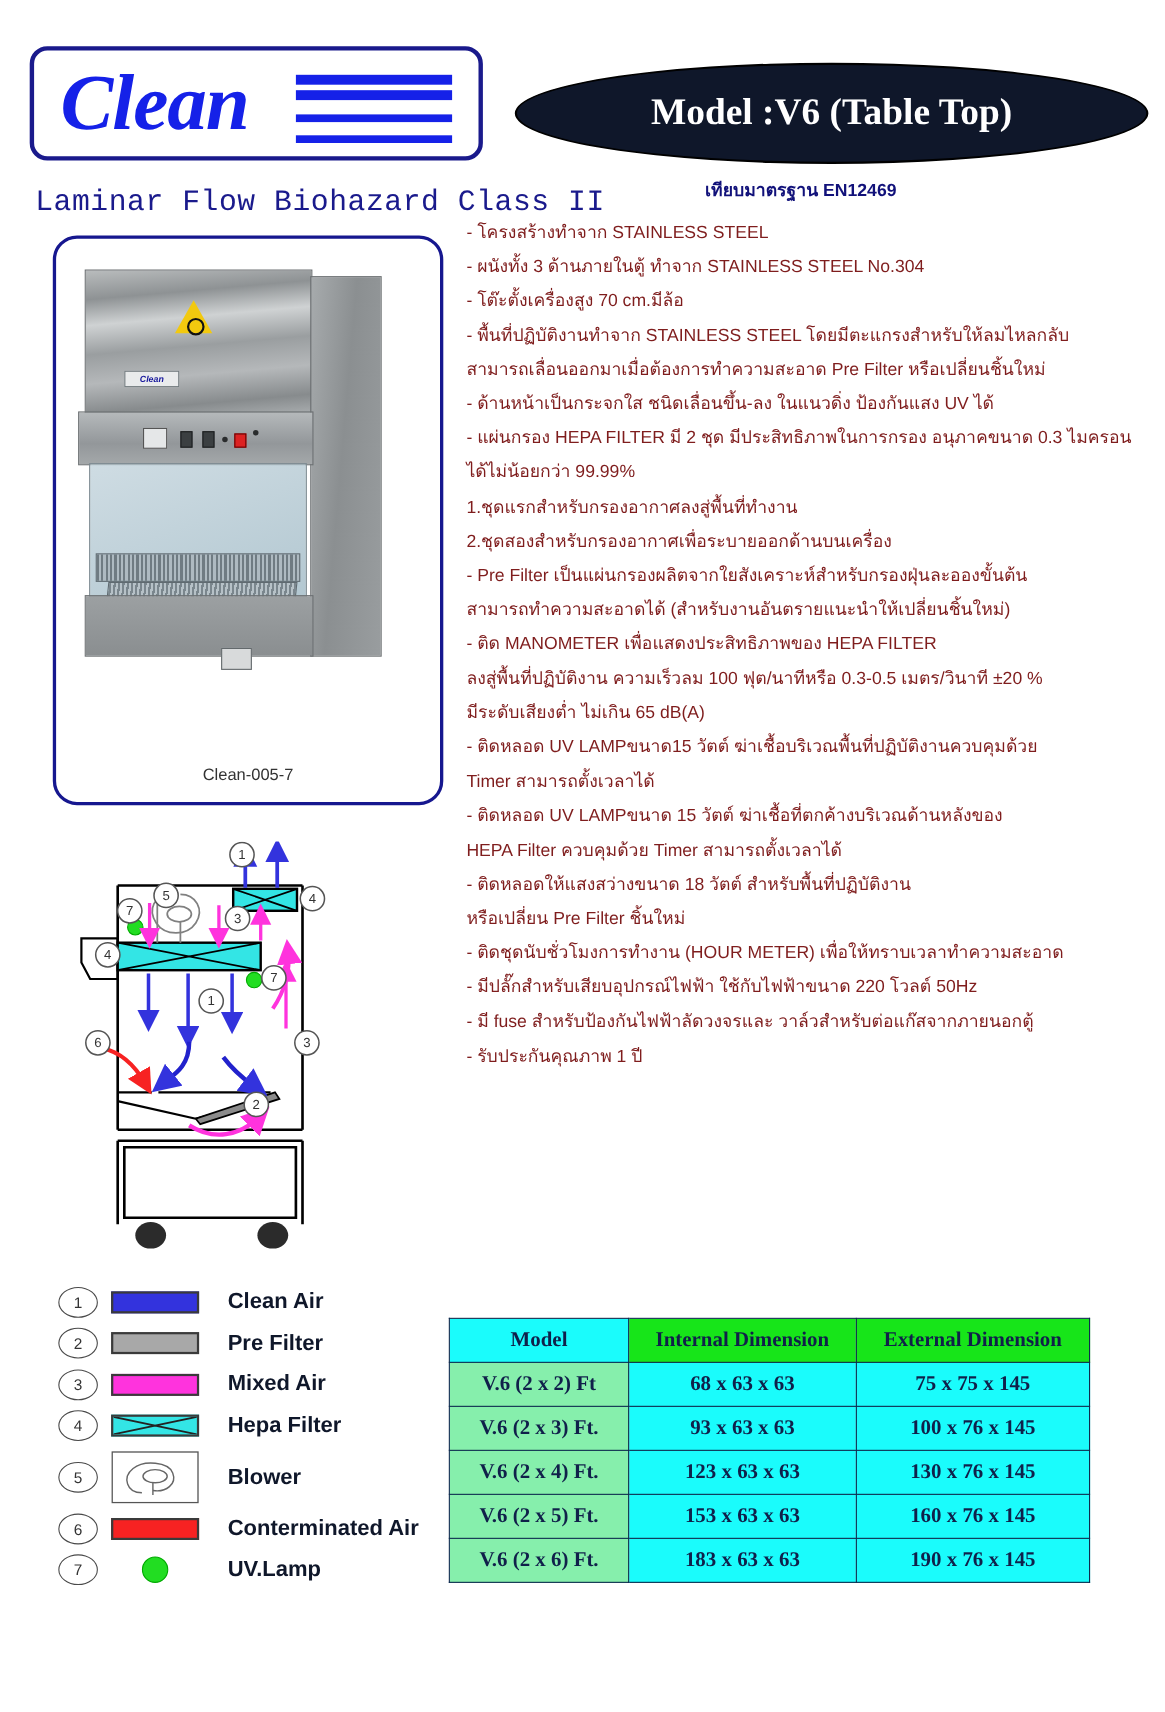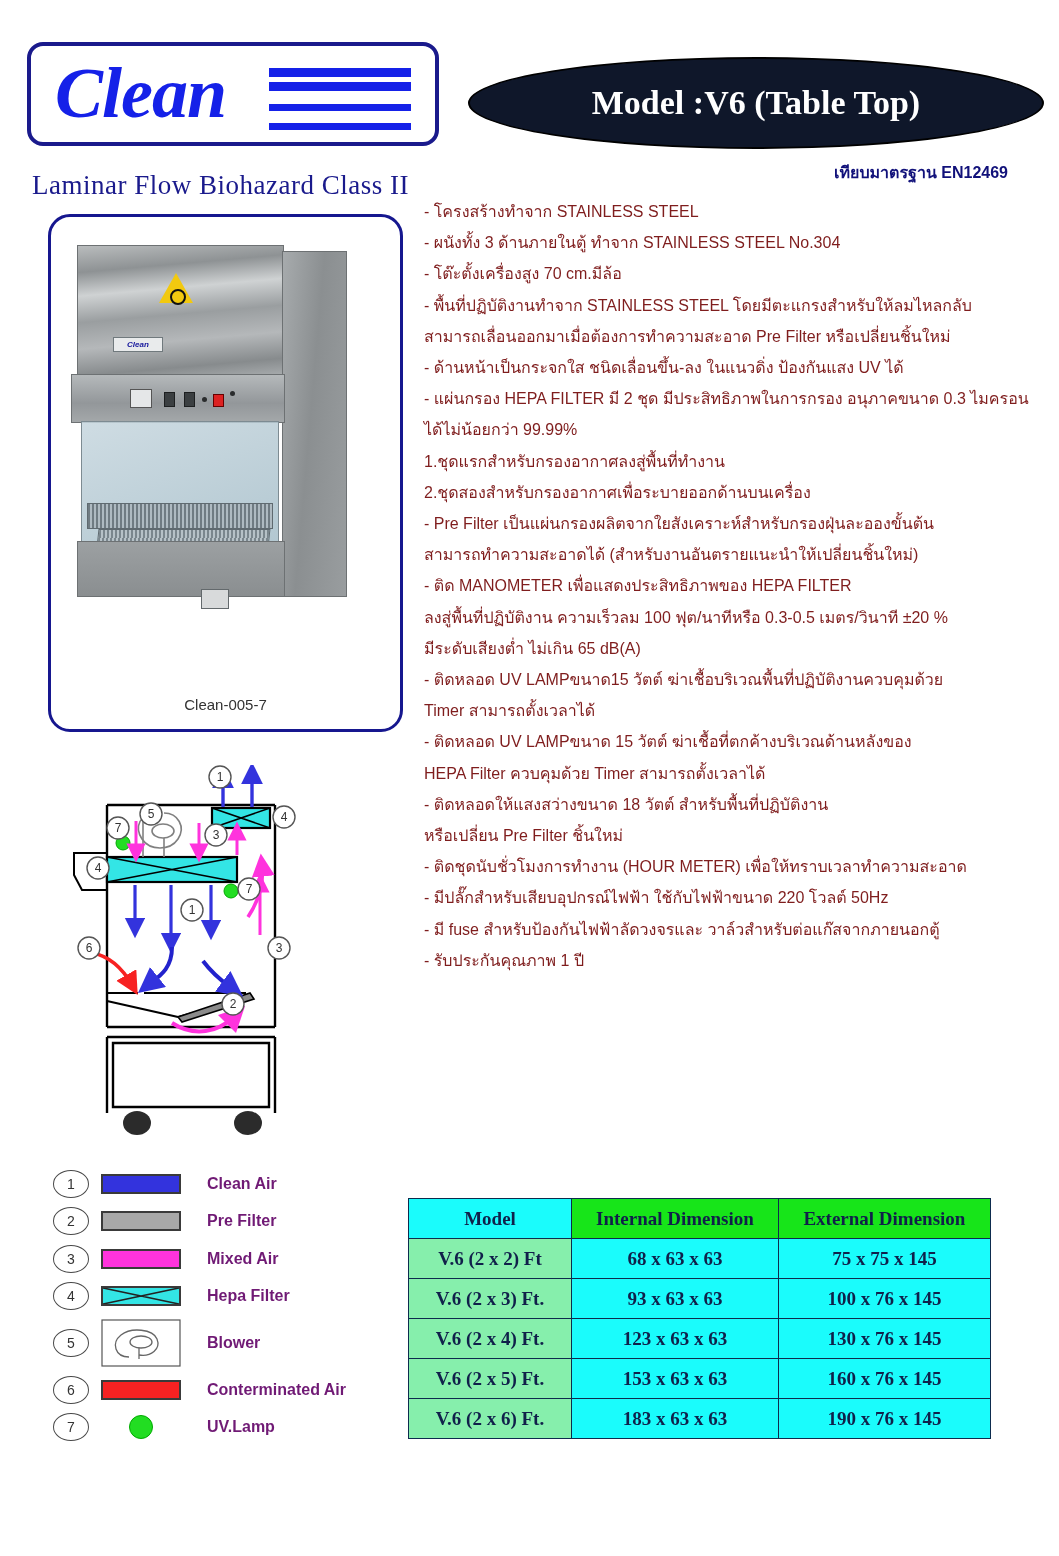--- a/index.html
+++ b/index.html
@@ -15,24 +15,24 @@
              letter-spacing:-1px;}
   #logo-bars{position:absolute;right:24px;top:22px;width:142px;}
   .lbar{background:#1521e8;width:100%;}
 
   #model-oval{position:absolute;left:468px;top:57px;width:572px;height:88px;
               background:#0f172a;border:2px solid #000;border-radius:50%;
               display:flex;align-items:center;justify-content:center;}
   #model-oval span{font-family:"Liberation Serif",serif;font-weight:700;
                    font-size:34px;color:#fff;}
 
-  #subtitle{position:absolute;left:32px;top:170px;font-family:Liberation Serif, serif;
+  #subtitle{position:absolute;left:32px;top:170px;font-family:Liberation Mono, monospace;
             font-size:27px;color:#1a1a8c;letter-spacing:.5px;}
 
-  #en-std{position:absolute;left:448px;top:160px;width:560px;text-align:right;
+  #en-std{position:absolute;left:448px;top:160px;width:560px;text-align:center;
           font-weight:700;font-size:16px;color:#11117a;}
 
   
   #spec-list{position:absolute;left:424px;top:196px;width:600px;}
   .spec-line{font-size:16px;color:#7f1d1d;line-height:31.2px;white-space:nowrap;}
 
   
   #photo-frame{position:absolute;left:48px;top:214px;width:355px;height:518px;
                border:3px solid #16178f;border-radius:22px;background:#fff;
                box-sizing:border-box;overflow:hidden;}
@@ -80,21 +80,21 @@
   #diagram{position:absolute;left:60px;top:765px;width:330px;height:380px;}
 
   
   #legend{position:absolute;left:45px;top:1165px;width:350px;}
   .leg-row{display:flex;align-items:center;height:37.5px;}
   .leg-num{width:34px;height:26px;border:1.6px solid #4a4a4a;border-radius:50%;
            display:flex;align-items:center;justify-content:center;
            font-size:14px;color:#333;flex:0 0 auto;margin-left:8px;}
   .leg-sw-wrap{width:104px;display:flex;justify-content:center;flex:0 0 auto;}
   .leg-sw{width:80px;height:20px;border:2.5px solid #3a3a3a;box-sizing:border-box;}
-  .leg-label{font-size:16px;font-weight:700;color:#701a75;padding-left:14px;}
+  .leg-label{font-size:20px;font-weight:700;color:#0f172a;padding-left:14px;}
 
   
   #dim-table{position:absolute;left:408px;top:1198px;width:583px;
              border-collapse:collapse;}
   #dim-table td{border:1.6px solid #0d2b4e;text-align:center;
                 font-family:"Liberation Serif",serif;font-weight:700;
                 font-size:19px;color:#10204a;height:37px;}
   .th-model{background:#1afcfc;}
   .th-dim{background:#17e519;}
   .cell-model{background:#86efac;}

